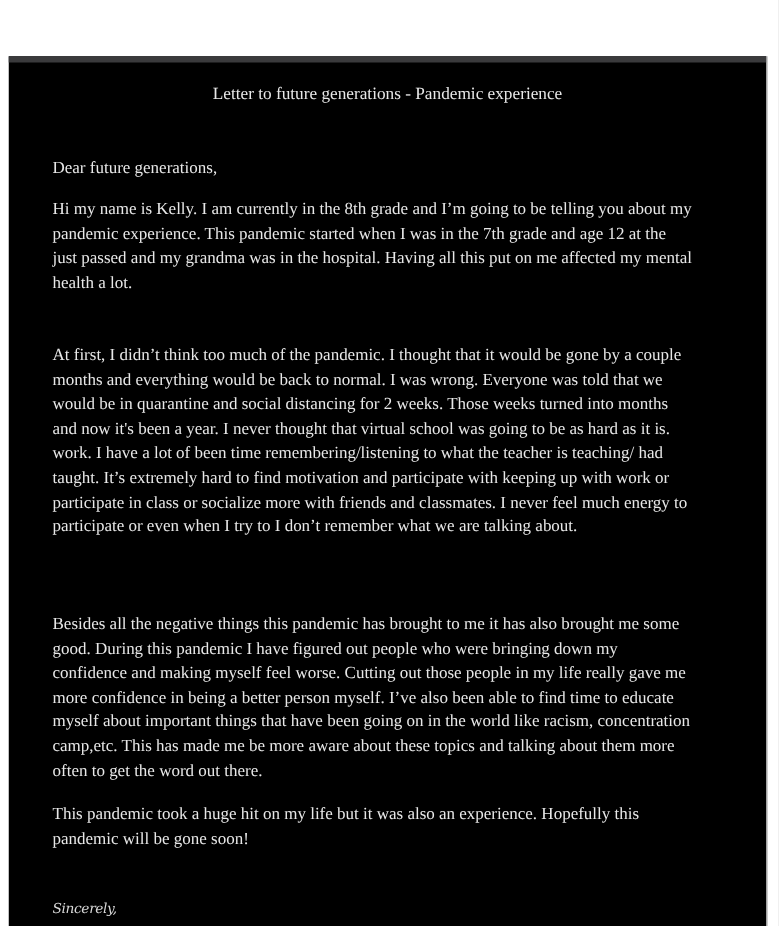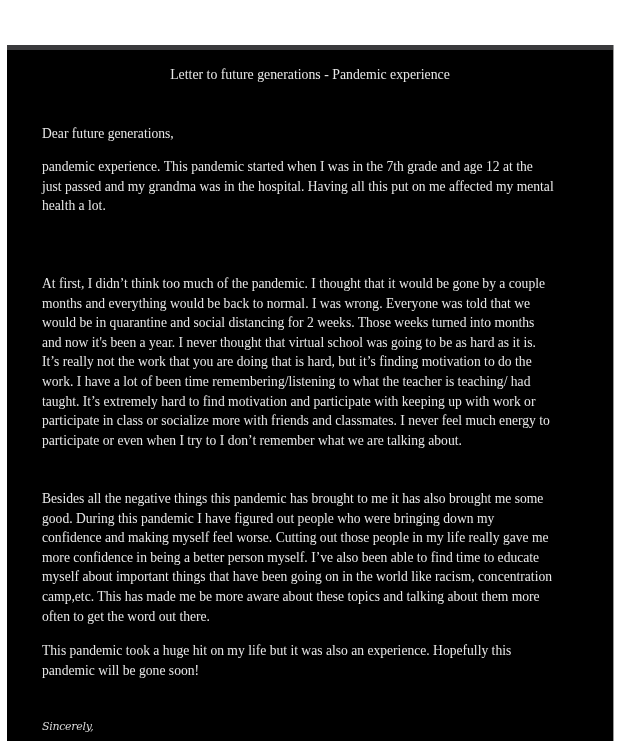--- a/index.html
+++ b/index.html
@@ -93,31 +93,31 @@
 <div class="panel">
   <div class="panel-topbar"></div>
   <div class="panel-rightedge"></div>
 
   <div class="letter">
     <div class="title">Letter to future generations - Pandemic experience</div>
 
     <div class="salutation">Dear future generations,</div>
 
     <div class="para p1">
+      <span class="line">Hi my name is Kelly. I am currently in the 8th grade and I’m going to be telling you about my</span>
       <span class="line">pandemic experience. This pandemic started when I was in the 7th grade and age 12 at the</span>
       <span class="line">just passed and my grandma was in the hospital. Having all this put on me affected my mental</span>
       <span class="line">health a lot.</span>
     </div>
 
     <div class="para p2">
       <span class="line">At first, I didn’t think too much of the pandemic. I thought that it would be gone by a couple</span>
       <span class="line">months and everything would be back to normal. I was wrong. Everyone was told that we</span>
       <span class="line">would be in quarantine and social distancing for 2 weeks. Those weeks turned into months</span>
       <span class="line">and now it's been a year. I never thought that virtual school was going to be as hard as it is.</span>
-      <span class="line">It’s really not the work that you are doing that is hard, but it’s finding motivation to do the</span>
       <span class="line">work. I have a lot of been time remembering/listening to what the teacher is teaching/ had</span>
       <span class="line">taught. It’s extremely hard to find motivation and participate with keeping up with work or</span>
       <span class="line">participate in class or socialize more with friends and classmates. I never feel much energy to</span>
       <span class="line">participate or even when I try to I don’t remember what we are talking about.</span>
     </div>
 
     <div class="para p3">
       <span class="line">Besides all the negative things this pandemic has brought to me it has also brought me some</span>
       <span class="line">good. During this pandemic I have figured out people who were bringing down my</span>
       <span class="line">confidence and making myself feel worse. Cutting out those people in my life really gave me</span>

